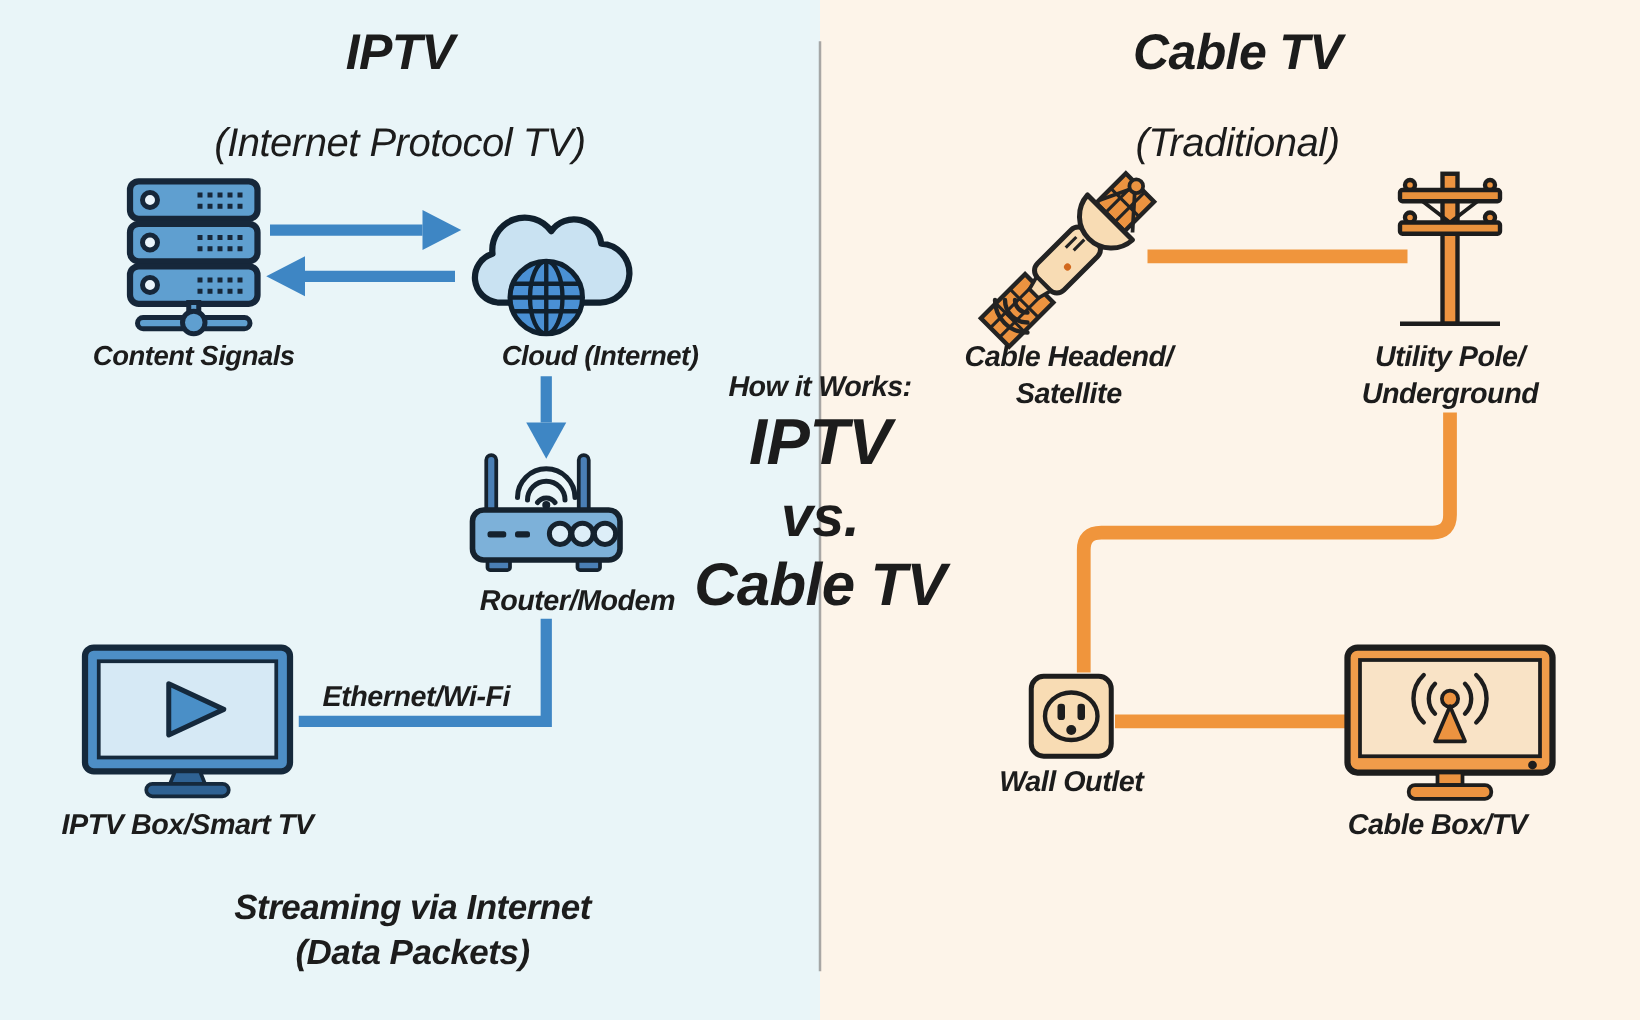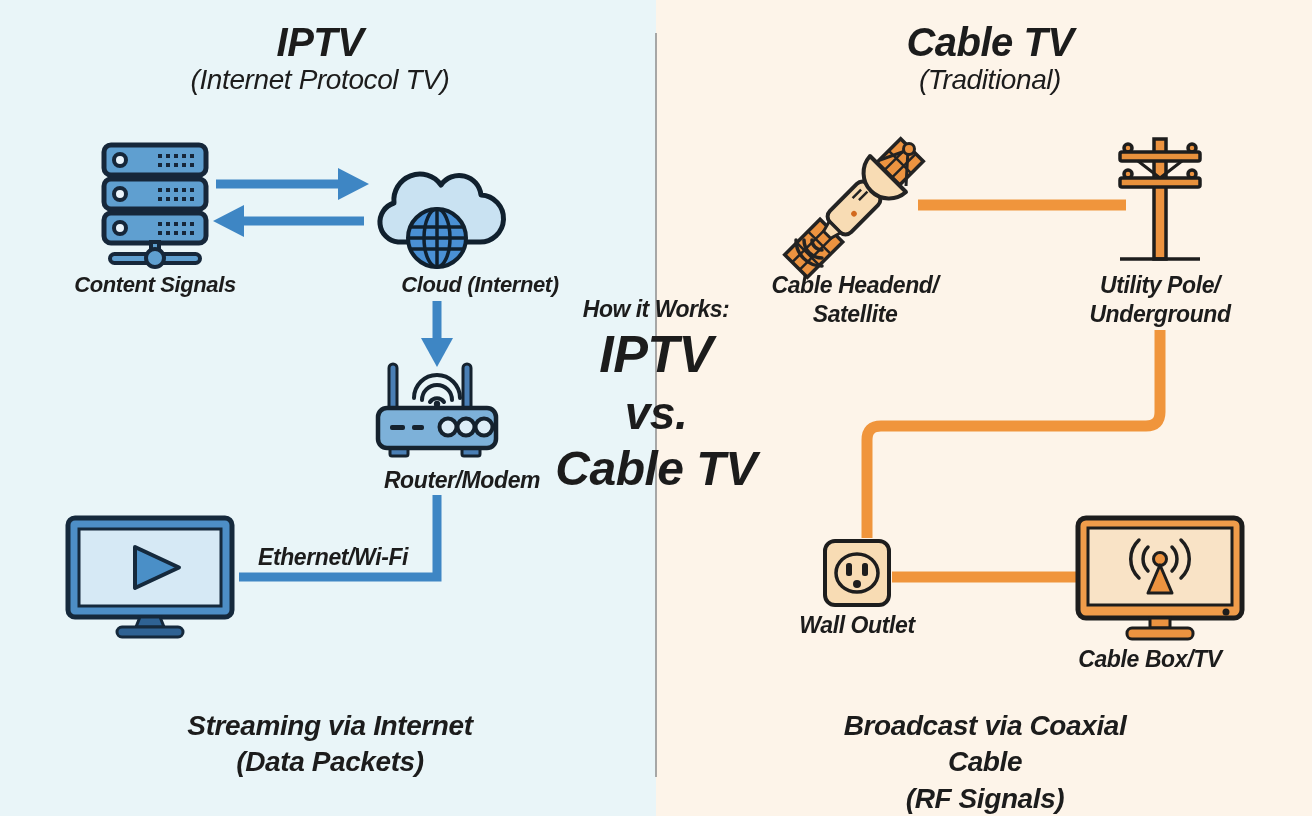--- a/index.html
+++ b/index.html
@@ -11,21 +11,21 @@
   .stage{position:relative;width:1312px;height:816px;overflow:hidden;font-style:italic;}
   .half{position:absolute;top:0;height:816px;}
   .half.left{left:0;width:656px;background:var(--left-bg);}
   .half.right{left:656px;width:656px;background:var(--right-bg);}
   .divider{position:absolute;left:655px;top:33px;width:2px;height:744px;background:var(--divider);opacity:.75;}
   .abs{position:absolute;}
   .ctr{transform:translateX(-50%);text-align:center;}
   .label{color:var(--text);font-weight:bold;font-size:22px;letter-spacing:-0.4px;white-space:pre-line;line-height:1.28;}
   .label.md{font-size:23px;}
   .title{color:var(--text);font-weight:bold;font-size:40px;letter-spacing:-0.5px;}
-  .subtitle{color:var(--text);font-weight:400;font-size:28px;letter-spacing:-0.4px;}
+  .subtitle{color:var(--text);font-weight:400;font-size:32px;letter-spacing:-0.4px;margin-top:32px;}
   .caption{color:var(--text);font-weight:bold;font-size:28px;letter-spacing:-0.4px;white-space:pre-line;line-height:1.3;}
   .center-block{color:var(--text);font-weight:bold;letter-spacing:-0.5px;}
   .center-block .how{font-size:23px;line-height:30px;}
   .center-block .l1{font-size:52px;line-height:60px;}
   .center-block .l2{font-size:46px;line-height:58px;}
   .center-block .l3{font-size:48px;line-height:54px;}
   svg{display:block;overflow:visible;}
   .overlay{position:absolute;left:0;top:0;pointer-events:none;}
 </style>
 </head>
@@ -159,20 +159,21 @@
   <div class="abs" style="left:65px;top:515px;">
     <svg width="170" height="125" viewBox="0 0 170 125">
       <rect x="3" y="3" width="164" height="99" rx="7" fill="#4d8ec6" stroke="#15293c" stroke-width="5"></rect>
       <rect x="14" y="14" width="142" height="77" fill="#d6e9f5" stroke="#15293c" stroke-width="3"></rect>
       <polygon points="70,32 114,52.5 70,73" fill="#4a8fc7" stroke="#15293c" stroke-width="4" stroke-linejoin="round"></polygon>
       <polygon points="75,102 95,102 99,112 71,112" fill="#2f6293" stroke="#15293c" stroke-width="3"></polygon>
       <rect x="52" y="112" width="66" height="10" rx="5" fill="#2f6293" stroke="#15293c" stroke-width="3"></rect>
     </svg>
   </div>
 
+  <div class="abs ctr label md" style="left:150px;top:645px;">IPTV Box/Smart TV</div>
   <div class="abs ctr caption" style="left:330px;top:708px;">Streaming via Internet
 (Data Packets)</div>
 
   <div class="abs ctr center-block" style="left:656px;top:294px;">
     <div class="how">How it Works:</div>
     <div class="l1">IPTV</div>
     <div class="l2">vs.</div>
     <div class="l3">Cable TV</div>
   </div>
 
@@ -253,16 +254,14 @@
         <path d="M97,32 A17,17 0 0 1 97,56"></path>
         <path d="M106,25 A26,26 0 0 1 106,63"></path>
       </g>
       <circle cx="151" cy="97" r="3.5" fill="#1d1d1d"></circle>
       <rect x="75" y="103" width="20" height="10" fill="#ec9340" stroke="#1d1d1d" stroke-width="3"></rect>
       <rect x="52" y="113" width="66" height="11" rx="5" fill="#ec9340" stroke="#1d1d1d" stroke-width="3"></rect>
     </svg>
   </div>
 
   <div class="abs ctr label md" style="left:1150px;top:645px;">Cable Box/TV</div>
-  <div class="abs ctr caption" style="left:985px;top:708px;">Broadcast via Coaxial Cable
-(RF Signals)</div>
 
 </div>
 
 </body></html>

